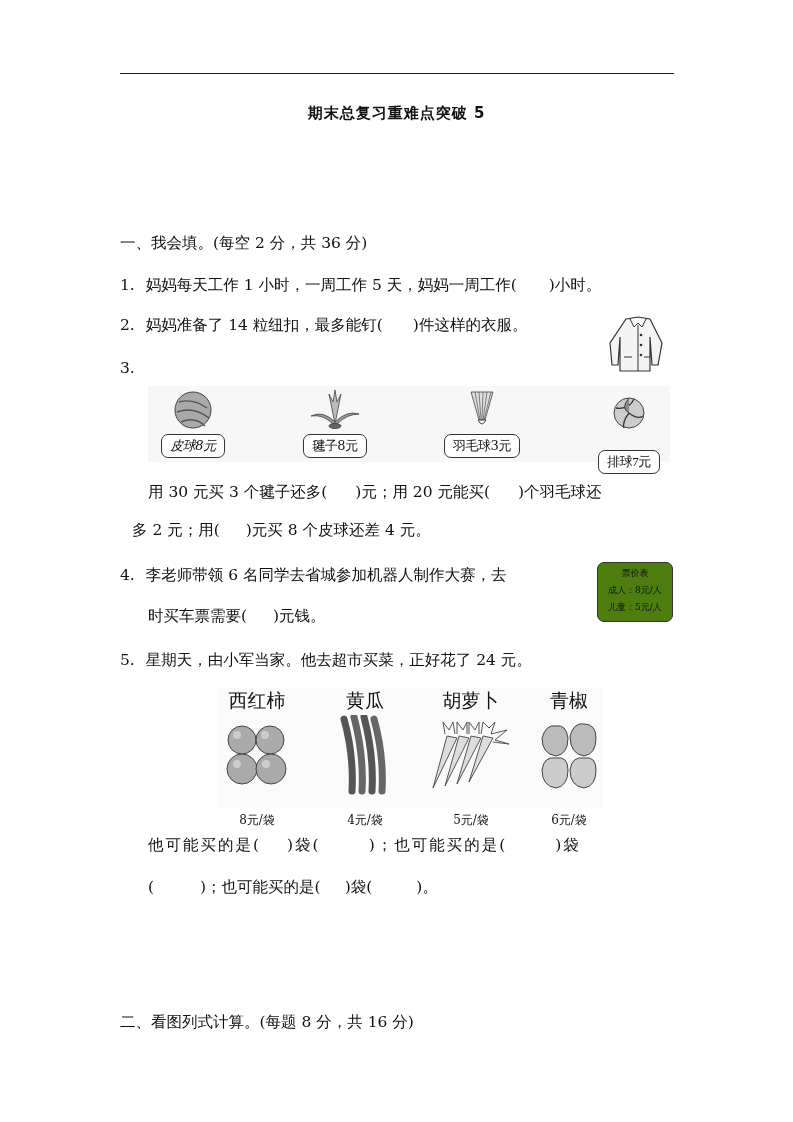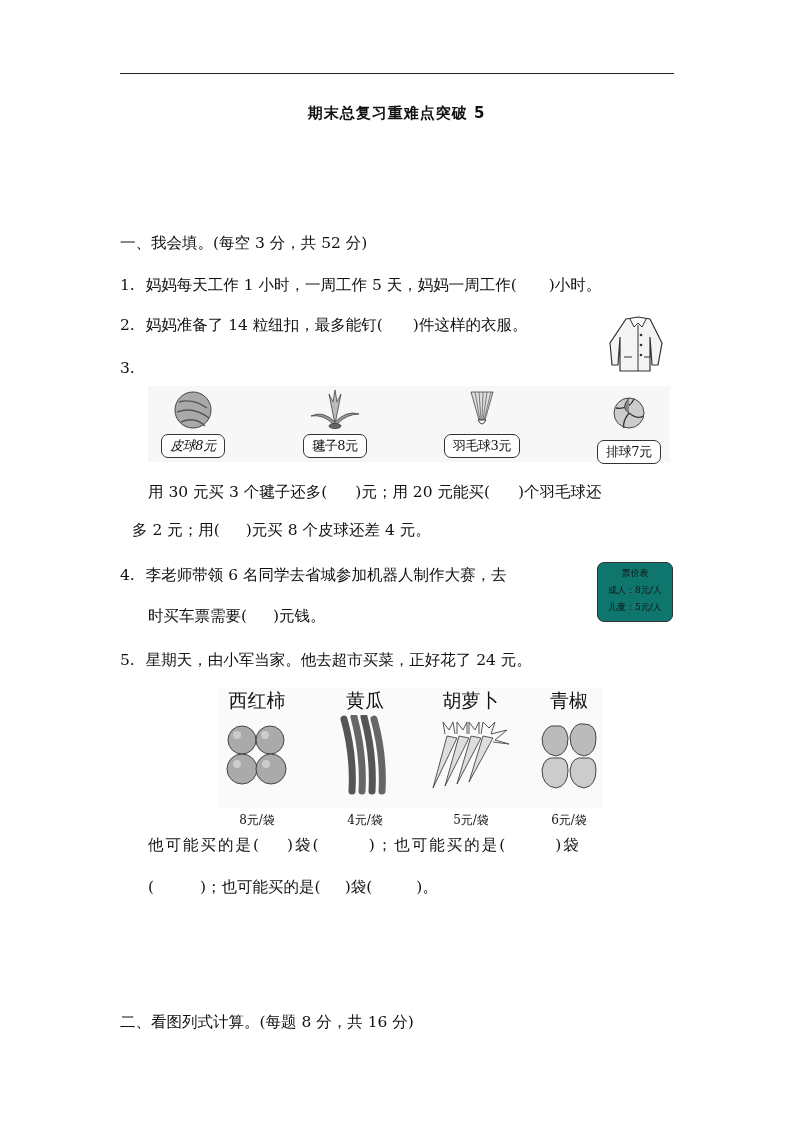--- a/index.html
+++ b/index.html
@@ -10,33 +10,33 @@
   .title { left: 0; width: 793px; top: 104px; text-align: center; font-size: 15px; font-weight: bold;
            font-family: "DejaVu Sans", sans-serif; letter-spacing: 1px; }
   .line { font-size: 15.5px; white-space: nowrap; line-height: 20px; }
   .blank { display: inline-block; }
   
   .sport { position: absolute; width: 90px; text-align: center; }
   .sport .pic { height: 42px; display: flex; align-items: flex-end; justify-content: center; }
   .tag { display: inline-block; border: 1.2px solid #333; border-radius: 7px; padding: 2px 8px;
          font-size: 13px; background: #fff; font-family: "DejaVu Serif", serif; letter-spacing: -0.5px; }
   .ticket { left: 597px; top: 562px; width: 74px; height: 58px; border: 1.2px solid #333; border-radius: 7px;
-            background: #0f766e; font-size: 9px; text-align: center; line-height: 17px; }
+            background: #4d7c0f; font-size: 9px; text-align: center; line-height: 17px; }
   .veg { position: absolute; width: 90px; text-align: center; }
   .veg .name { font-size: 19px; font-family: "DejaVu Serif", serif; }
   .veg .price { font-size: 12px; font-family: "DejaVu Serif", serif; margin-top: 16px; }
   .veg .pic { height: 82px; display: flex; align-items: center; justify-content: center; }
 </style>
 </head>
 <body>
 
 <div class="abs rule"></div>
 <div class="abs title">期末总复习重难点突破 5</div>
 
-<div class="abs line" style="left:120px; top:233px;">一、我会填。(每空 3 分，共 52 分)</div>
+<div class="abs line" style="left:120px; top:233px;">一、我会填。(每空 2 分，共 36 分)</div>
 
 <div class="abs line" style="left:120px; top:275px;">
   <span>1.</span>
   <span style="margin-left:6px;">妈妈每天工作 1 小时，一周工作 5 天，妈妈一周工作(</span><span class="blank" style="width:32px;"></span><span>)小时。</span>
 </div>
 
 <div class="abs line" style="left:120px; top:315px;">
   <span>2.</span>
   <span style="margin-left:6px;">妈妈准备了 14 粒纽扣，最多能钉(</span><span class="blank" style="width:30px;"></span><span>)件这样的衣服。</span>
 </div>
@@ -92,21 +92,21 @@
 </div>
 
 <div class="sport" style="left:584px; top:388px;">
   <div class="pic">
     <svg width="34" height="34" viewBox="0 0 34 34">
       <circle cx="17" cy="17" r="15" fill="#ccc" stroke="#444" stroke-width="1"></circle>
       <path d="M4 12 Q17 14 22 3 M17 17 Q26 24 31 20 M17 17 Q10 26 12 32" fill="none" stroke="#333" stroke-width="1.3"></path>
       <path d="M17 2 Q8 12 17 17" fill="#888" stroke="#333" stroke-width="0.8"></path>
     </svg>
   </div>
-  <div class="tag" style="margin-top:10px;">排球7元</div>
+  <div class="tag" style="margin-top:20px;font-family:Liberation Serif, serif;">排球7元</div>
 </div>
 
 <div class="abs line" style="left:148px; top:482px;">
   <span>用 30 元买 3 个毽子还多(</span><span class="blank" style="width:28px;"></span><span>)元；用 20 元能买(</span><span class="blank" style="width:28px;"></span><span>)个羽毛球还</span>
 </div>
 <div class="abs line" style="left:132px; top:520px;">
   <span>多 2 元；用(</span><span class="blank" style="width:26px;"></span><span>)元买 8 个皮球还差 4 元。</span>
 </div>
 
 <div class="abs line" style="left:120px; top:565px;text-align:right;">

